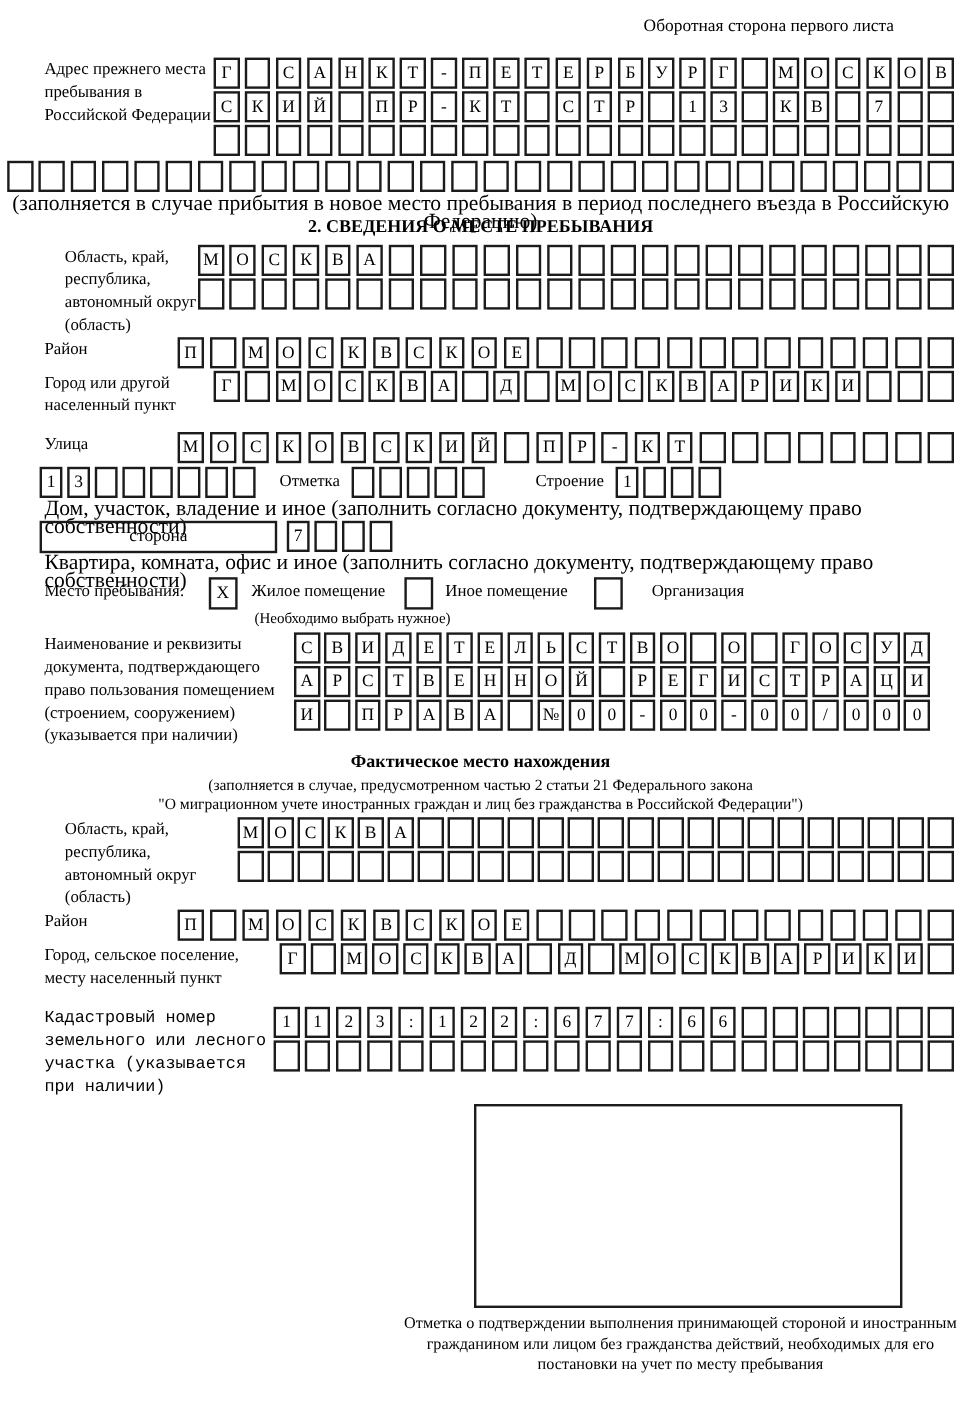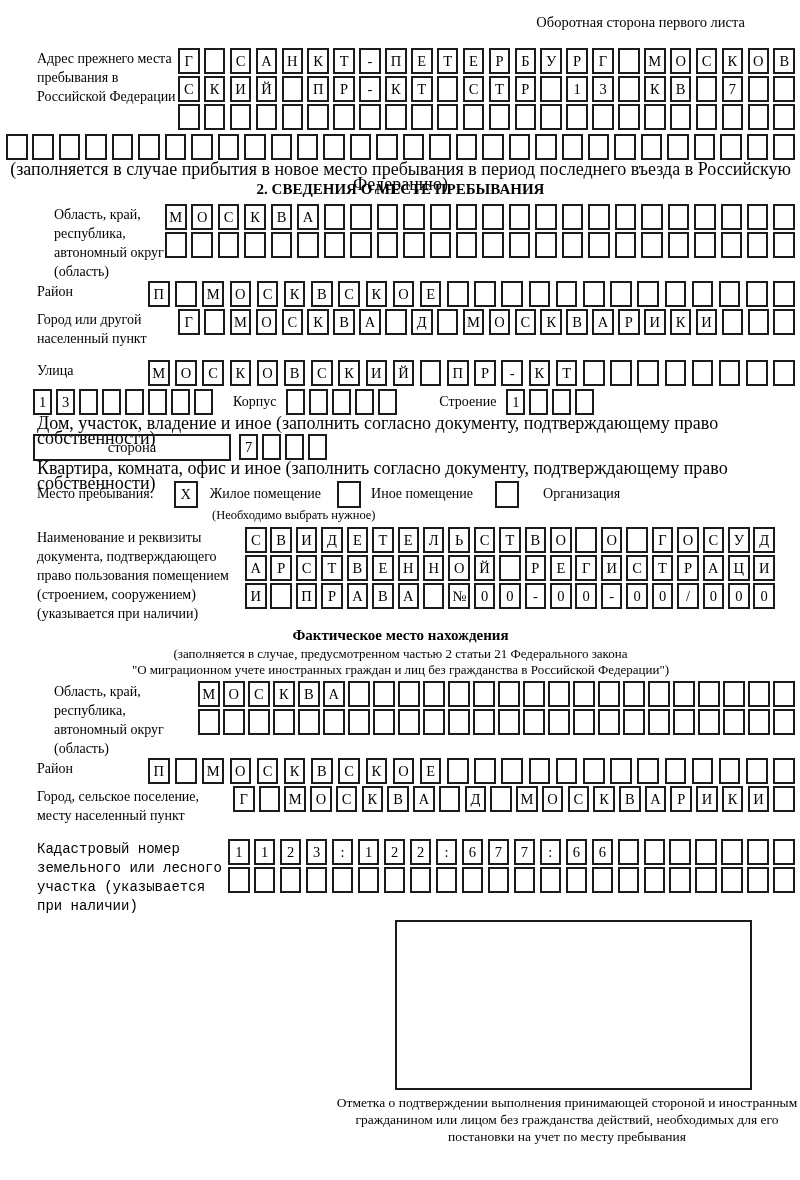--- a/index.html
+++ b/index.html
@@ -327,21 +327,21 @@
     <div class="boxes inline" style="margin-bottom:0;">
         <div class="cell">1</div>
         <div class="cell">3</div>
         <div class="cell"></div>
         <div class="cell"></div>
         <div class="cell"></div>
         <div class="cell"></div>
         <div class="cell"></div>
         <div class="cell"></div>
       </div>
-    <div class="inline-label il-korpus">Корпус</div>
+    <div class="inline-label il-korpus">Отметка</div>
     <div class="boxes inline" style="margin-bottom:0;">
         <div class="cell"></div>
         <div class="cell"></div>
         <div class="cell"></div>
         <div class="cell"></div>
         <div class="cell"></div>
       </div>
     <div class="inline-label il-stroenie">Строение</div>
     <div class="boxes inline" style="margin-bottom:0;">
         <div class="cell">1</div>

